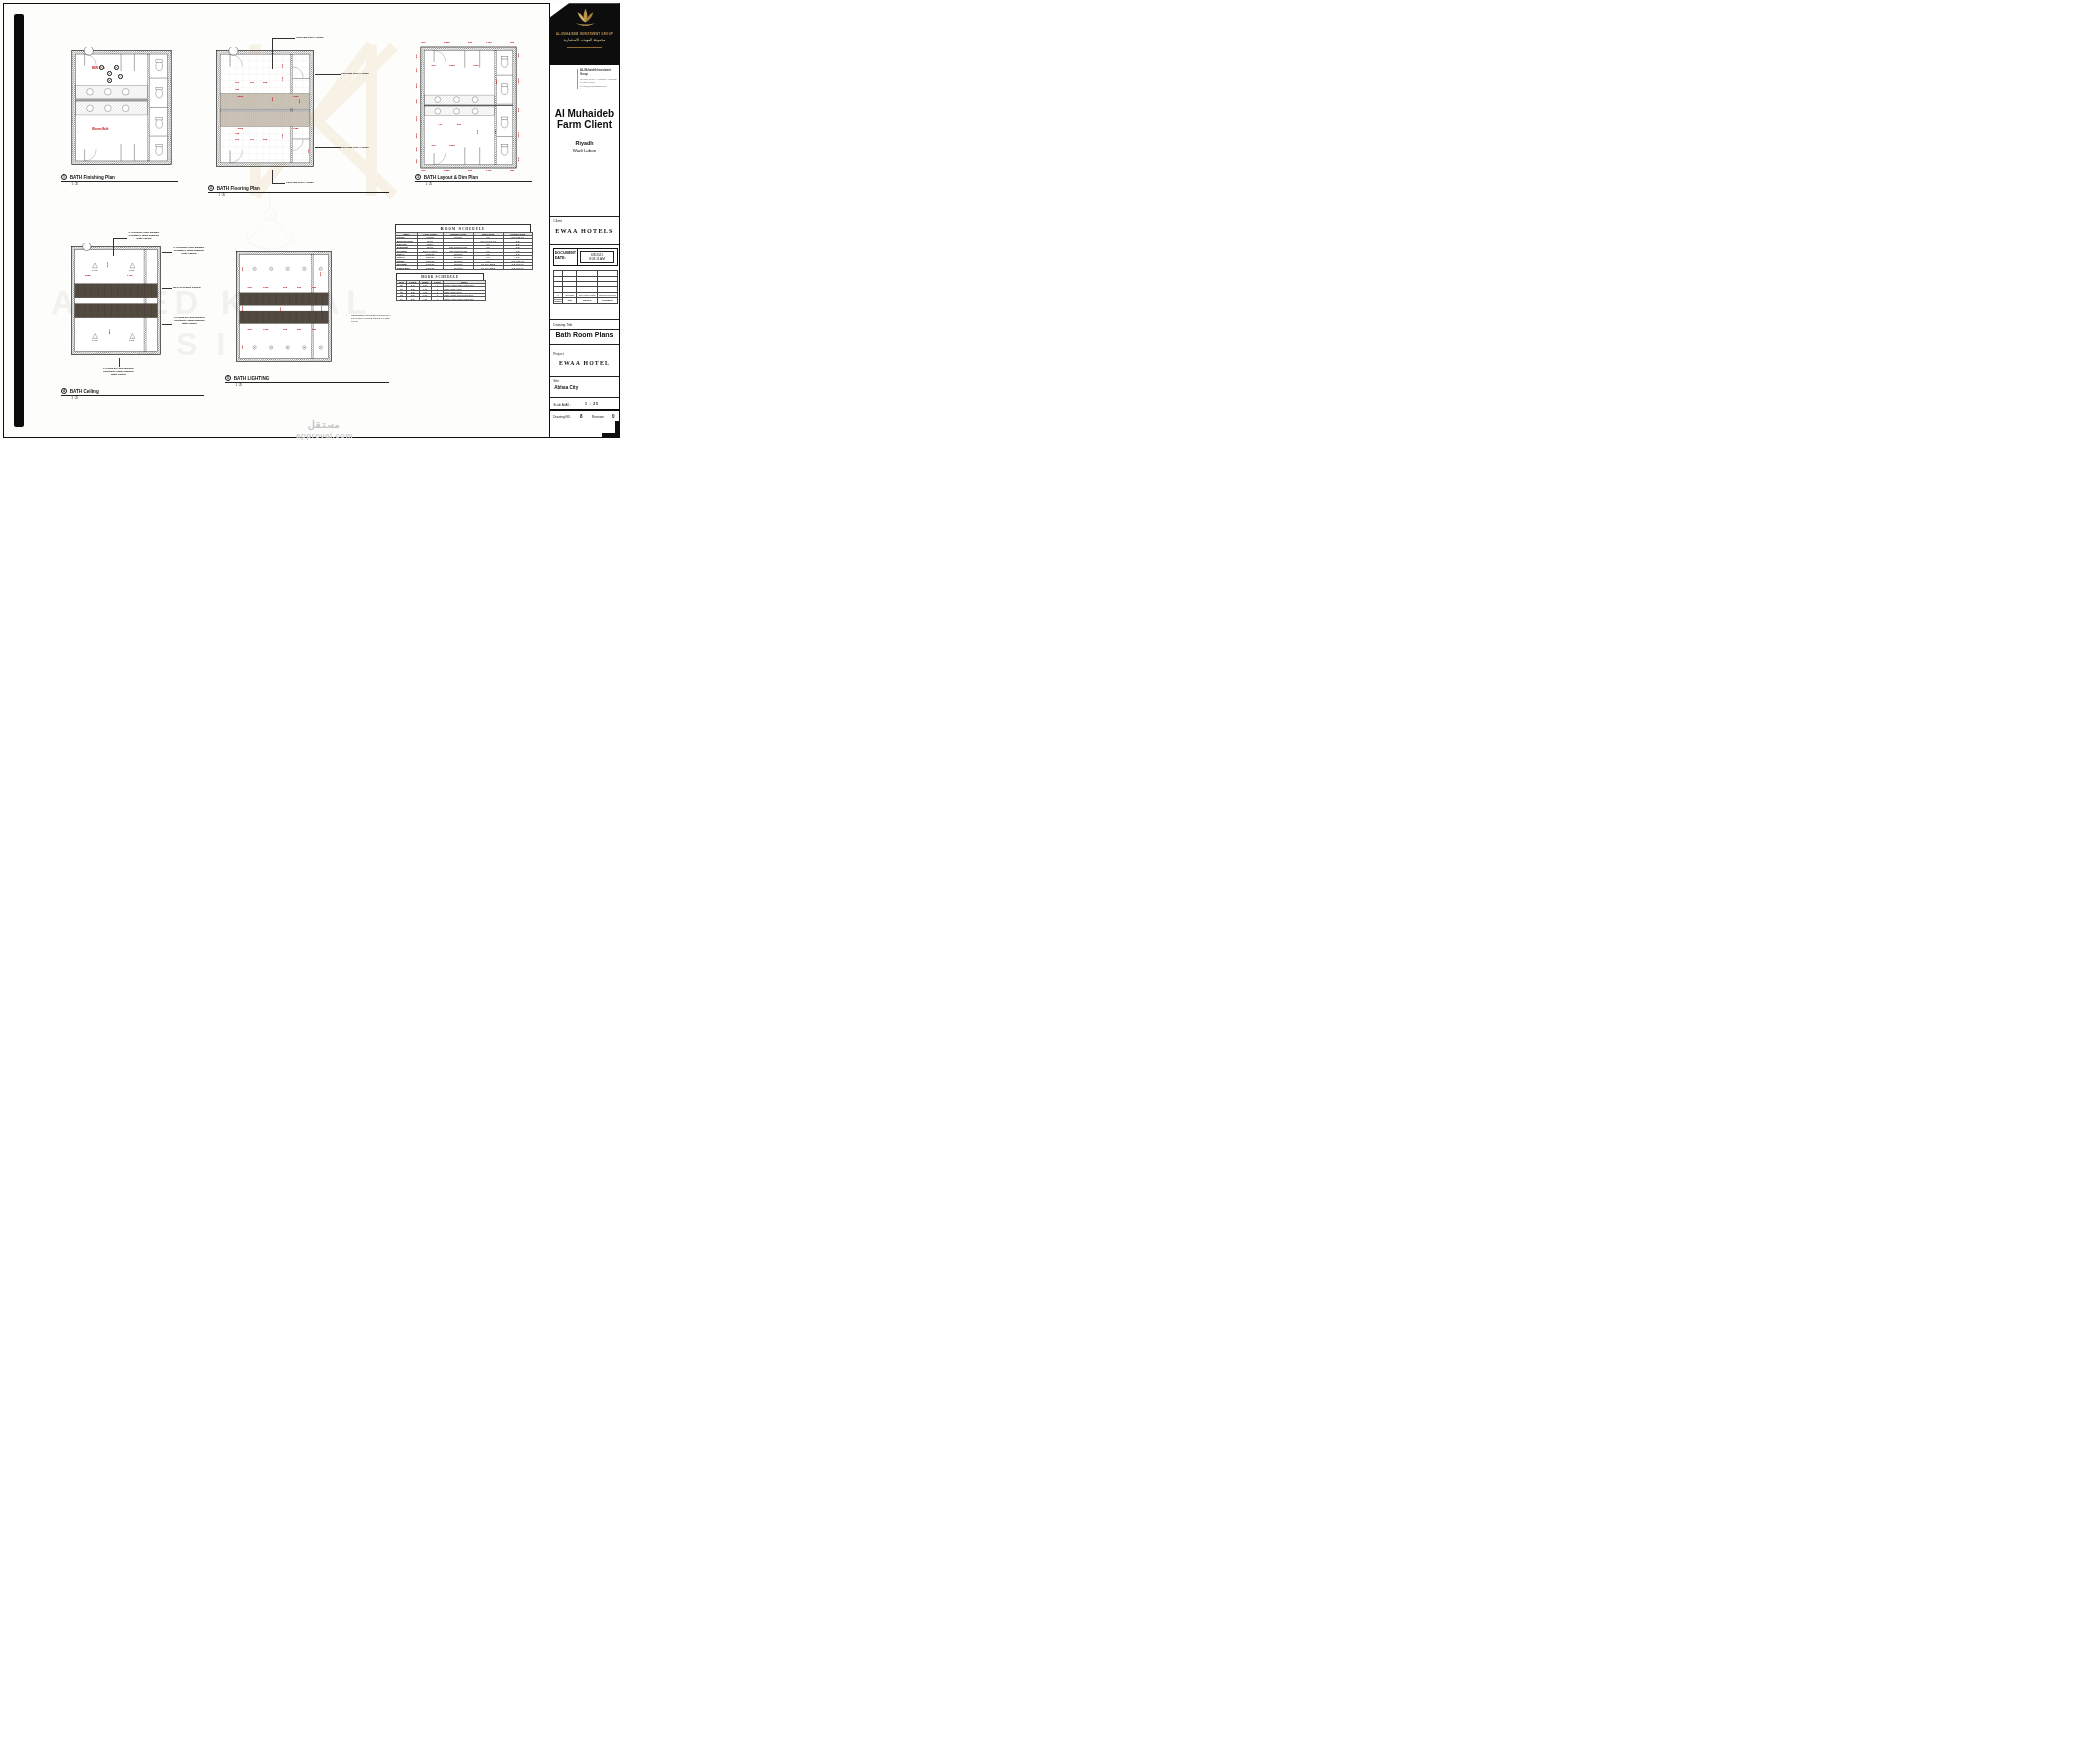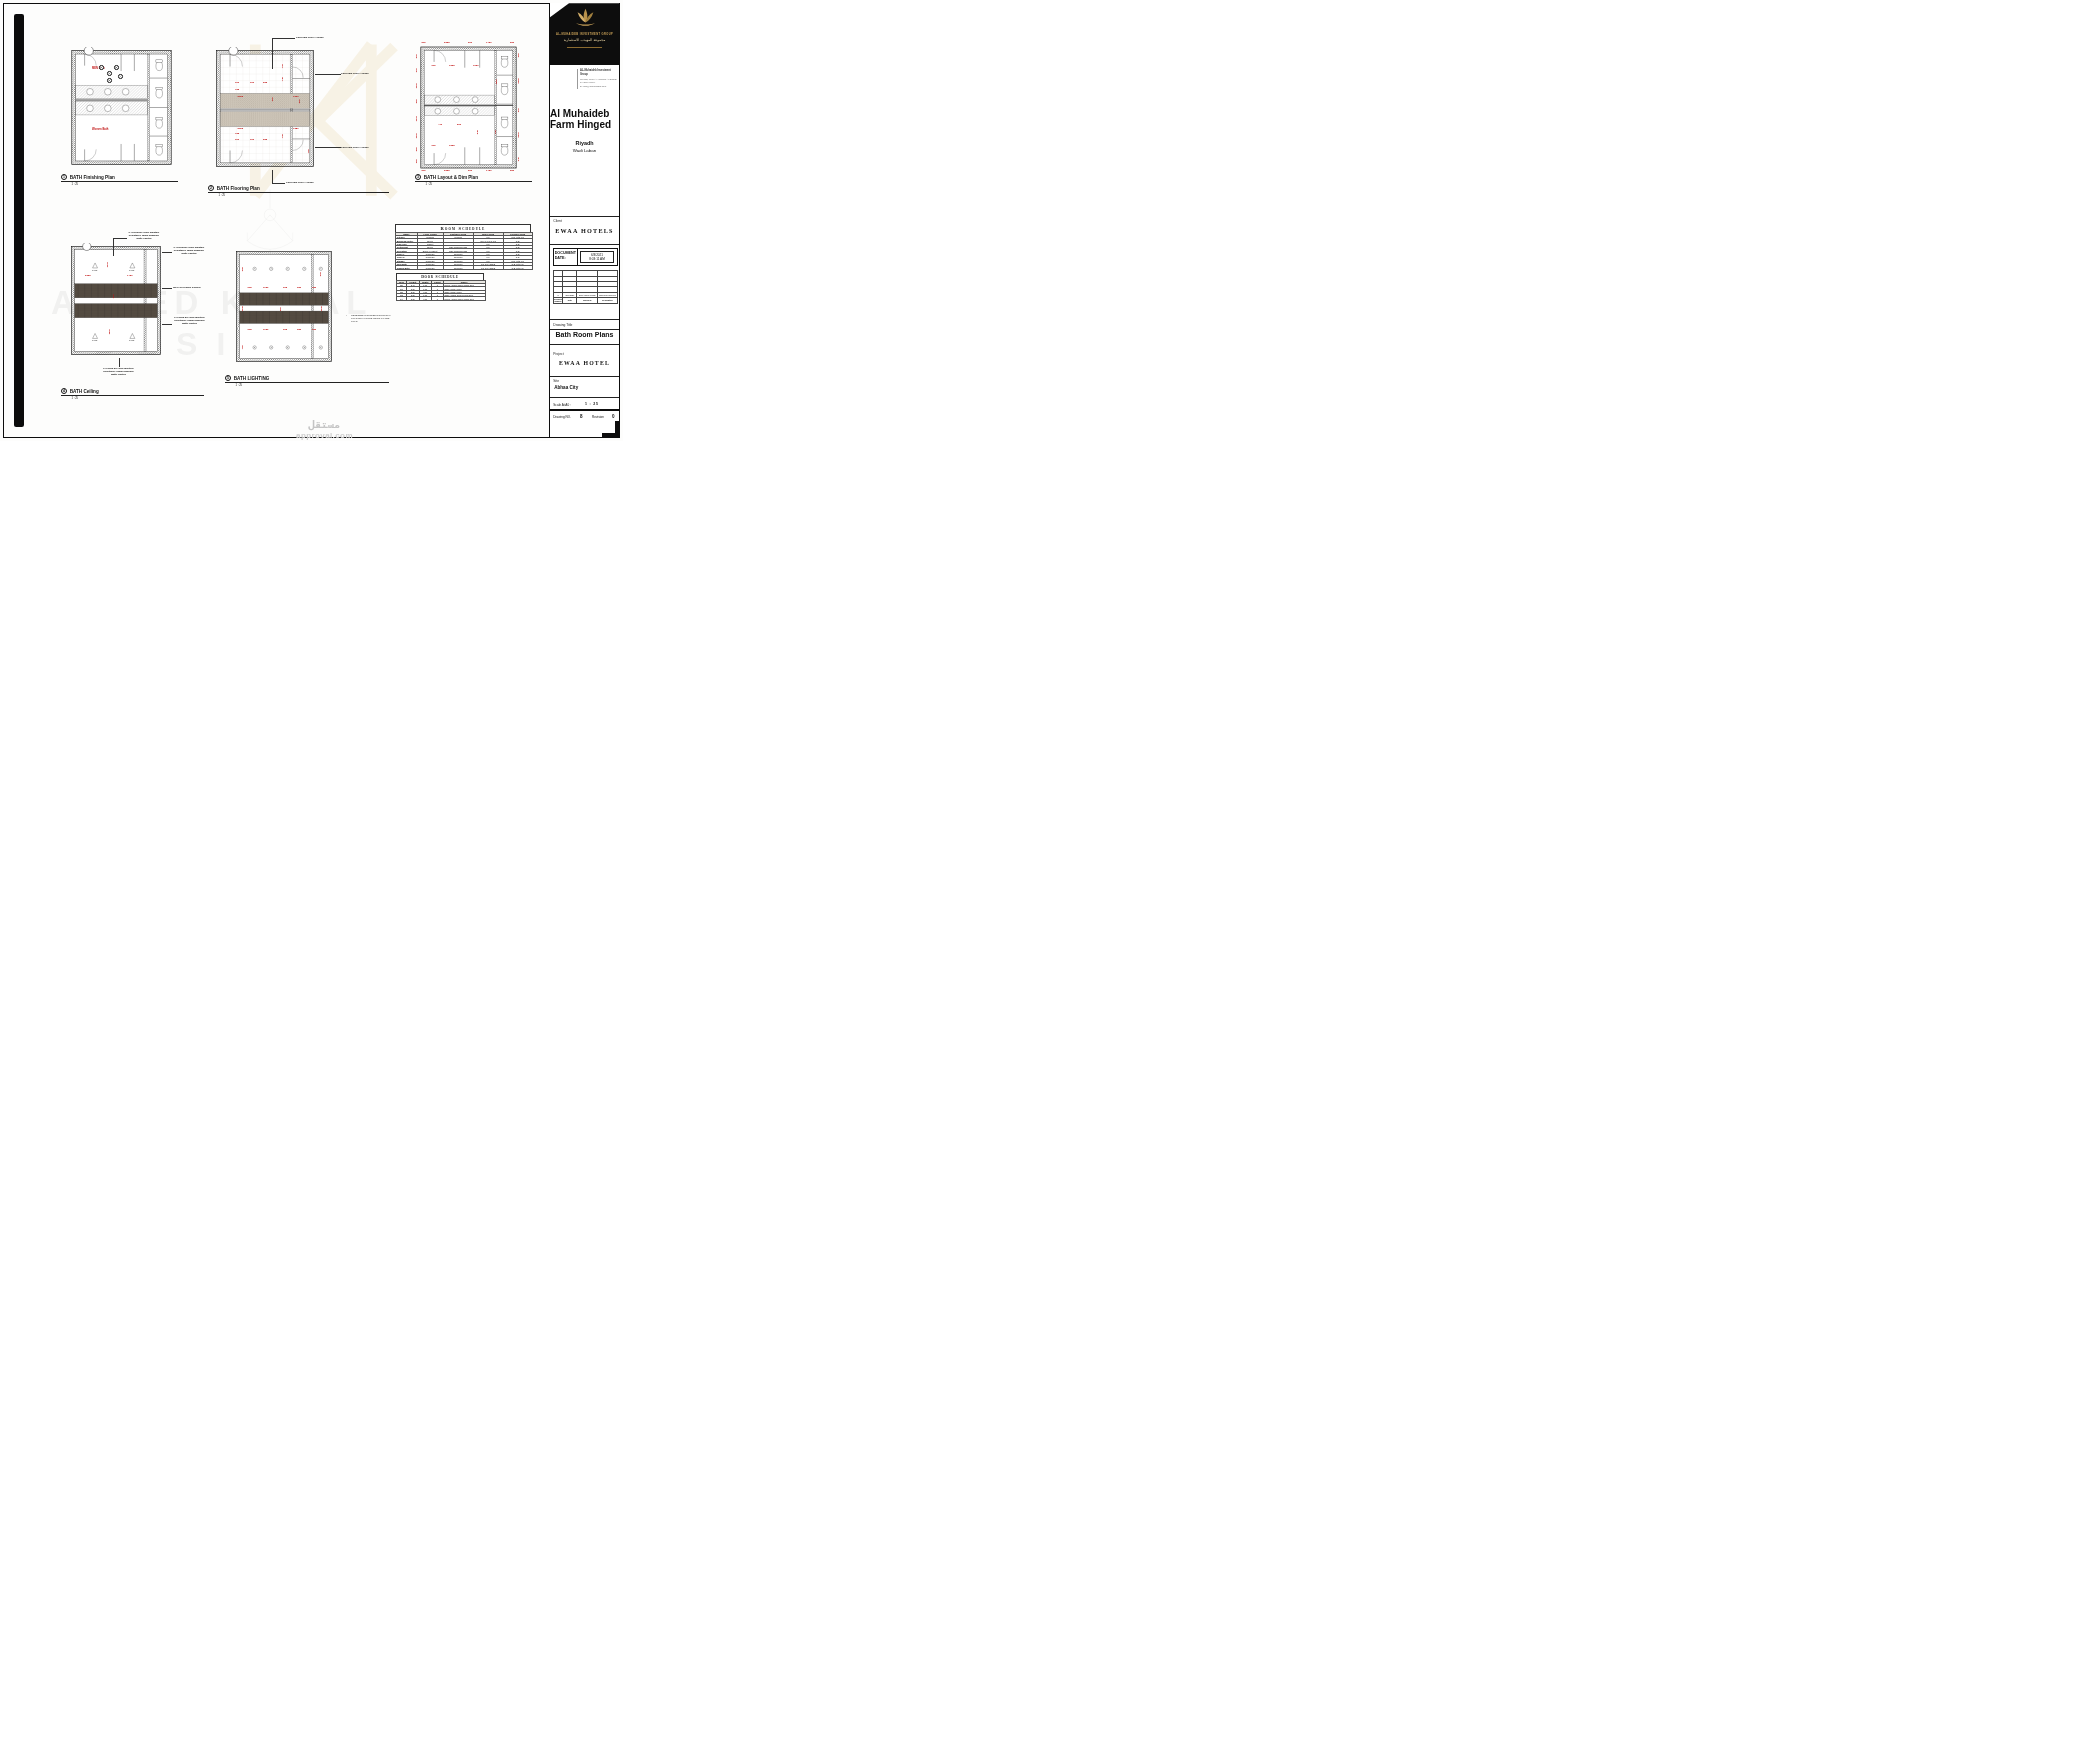--- a/index.html
+++ b/index.html
@@ -48,21 +48,21 @@
   .sidebar{position:absolute;left:549px;top:3.3px;width:70px;height:434px;background:#fff;border-left:0.8px solid #0d0d0d}
   .tb-hr{position:absolute;left:0;right:0;border-top:0.4px solid #222}
   .tb-logo-panel{position:absolute;top:0;left:0;right:0;height:62px;background:#0d0d0d;
                  clip-path:polygon(0 14px,19px 0,70px 0,70px 62px,0 62px)}
   .tb-lotus{position:absolute;left:23px;top:5px}
   .tb-logo-en{position:absolute;top:30px;left:0;right:0;text-align:center;color:#c9a158;font-size:2.6px;letter-spacing:0.4px;font-weight:bold}
   .tb-logo-ar{position:absolute;top:35px;left:0;right:0;text-align:center;color:#e3cfa0;font-size:3.5px;font-family:"DejaVu Sans",sans-serif}
   .tb-logo-div{position:absolute;top:44px;left:16.6px;right:16.6px;border-top:0.4px solid #8a6a2f}
   .tb-contact{position:absolute;top:66px;left:26.6px;right:1.7px;border-left:0.4px solid #999;padding-left:2.5px;font-size:2.4px;color:#666;line-height:1.6}
   .tb-contact .c1{font-size:2.6px;font-weight:bold;color:#333}
-  .tb-farm{position:absolute;top:105px;left:0;right:0;text-align:left;font-weight:bold;font-size:10px;line-height:1.12;color:#0c0c0c}
+  .tb-farm{position:absolute;top:105px;left:0;right:0;text-align:center;font-weight:bold;font-size:10px;line-height:1.12;color:#0c0c0c}
   .tb-city{position:absolute;top:137px;left:0;right:0;text-align:center;font-weight:bold;font-size:5.4px}
   .tb-district{position:absolute;top:145px;left:0;right:0;text-align:center;font-size:4.4px}
   .tb-label{position:absolute;left:3.3px;font-size:3.3px;color:#222}
   .tb-client{position:absolute;top:224px;left:0;right:0;text-align:center;font-family:"Liberation Serif",serif;
              font-weight:bold;font-size:6.2px;letter-spacing:1.2px}
   .tb-docdate{position:absolute;top:245px;left:2.5px;width:65px;height:18px;border:0.5px solid #111;display:flex;background:#fff}
   .dd-label{width:24px;border-right:0.5px solid #111;font-size:3.7px;font-weight:bold;padding:1.7px 1.2px;line-height:1.35}
   .dd-val{flex:1;margin:2.1px;border:0.4px solid #222;font-size:3.1px;text-align:center;display:flex;flex-direction:column;justify-content:center;gap:0.4px}
   .tb-rev{position:absolute;top:267px;left:2.5px;width:65px;border-collapse:collapse}
   .tb-rev td,.tb-rev th{border:0.3px solid #444;height:5.4px;font-size:2px;text-align:center;padding:0;overflow:hidden}
@@ -639,21 +639,21 @@
 
     <div class="tb-contact">
       <div class="c1">AL-Muhaideb Investment Group</div>
       <div>Riyadh, Umm Al Hamam Al Sharqi</div>
       <div>T: 9200 00004</div>
       <div>E: Info@almuhaidib.com</div>
     </div>
 
     <div class="tb-farm">
       <div>Al Muhaideb</div>
-      <div>Farm Hinged</div>
+      <div>Farm Client</div>
     </div>
     <div class="tb-city">Riyadh</div>
     <div class="tb-district">Wadi Laban</div>
 
     <div class="tb-hr" style="top:213px"></div>
     <div class="tb-label" style="top:216px">Client</div>
     <div class="tb-client">EWAA HOTELS</div>
     <div class="tb-hr" style="top:241px"></div>
 
     <div class="tb-docdate">

